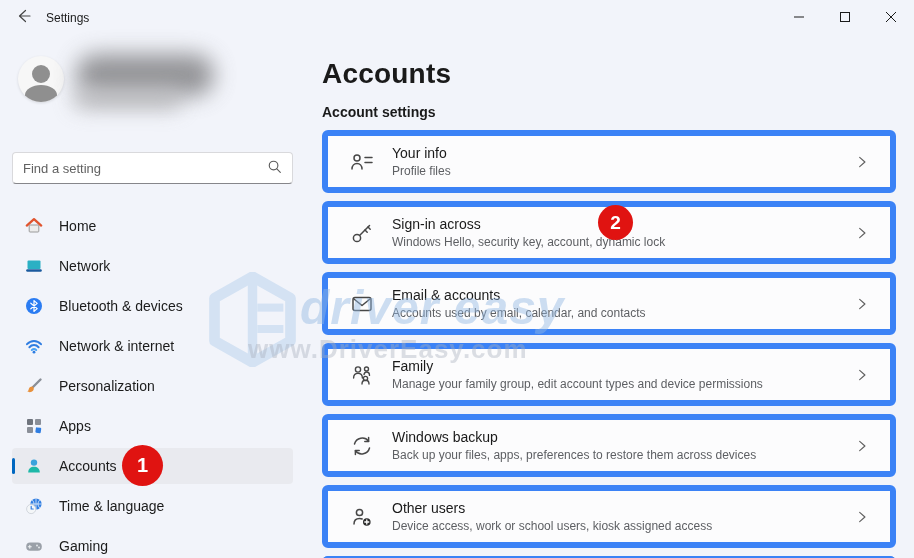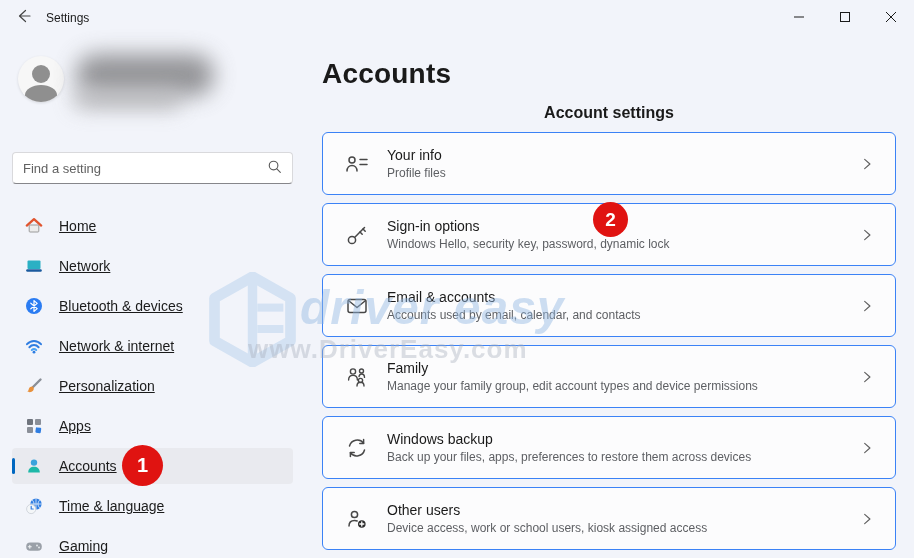--- a/index.html
+++ b/index.html
@@ -25,34 +25,34 @@
   .user-block { position:relative; margin:20px 0 0 18px; height:64px; }
   .avatar { width:46px; height:46px; border-radius:50%; background:#f7f7f7; box-shadow:0 1px 3px rgba(0,0,0,.12); position:relative; overflow:hidden; }
   .avatar .head { position:absolute; left:14px; top:9px; width:18px; height:18px; border-radius:50%; background:#8f8f8f; }
   .avatar .shoulders { position:absolute; left:7px; top:29px; width:32px; height:20px; border-radius:50% 50% 0 0; background:#8f8f8f; }
   .blur-name { position:absolute; left:58px; top:-2px; width:138px; height:42px; border-radius:20px; background:#848487; filter:blur(11px); opacity:.85; }
   .blur-name2 { position:absolute; left:54px; top:32px; width:110px; height:22px; border-radius:12px; background:#b9b9bc; filter:blur(10px); opacity:.8; }
   .search-box { margin:32px 12px 0 12px; height:32px; background:#ffffff; border:1px solid #d9d9dc; border-bottom-color:#86868a; border-radius:4px; display:flex; align-items:center; padding:0 10px;gap:8px; }
   .search-box input { border:none; outline:none; flex:1; font-size:13px; color:#1a1a1a; background:transparent; font-family:inherit; }
   .search-box input::placeholder { color:#616161; }
   .nav { margin-top:24px; }
-  .nav-item { height:36px; margin:0 12px 4px 12px; border-radius:4px; display:flex; align-items:center; padding-left:13px; cursor:pointer; position:relative;text-decoration:underline; }
+  .nav-item { height:36px; margin:0 12px 4px 12px; border-radius:4px; display:flex; align-items:center; padding-left:13px; cursor:pointer; position:relative; }
   .nav-item.selected { background:#e9eaef; }
   .nav-item .accent-bar { position:absolute; left:0; top:10px; width:3px; height:16px; border-radius:2px; background:#0067c0; }
   .nav-icon { width:18px; height:18px; margin-right:16px; display:flex; align-items:center; justify-content:center; }
   .nav-label { font-size:14px; color:#1b1b1b; }
   
   .badge { position:absolute; border-radius:50%; background:#e01311; color:#ffffff; display:flex; align-items:center; justify-content:center; font-weight:bold; z-index:30; }
   .badge-1 { left:110px; top:-3px; width:41px; height:41px; font-size:20px; }
   .badge-2 { left:270px; top:-2px; width:35px; height:35px; font-size:19px; }
   
   .page-title { font-size:28px; font-weight:700; letter-spacing:.2px; color:#1a1a1a; }
-  .section-title { margin-top:14px; font-size:16px; font-weight:700; color:#1a1a1a;text-align:center; }
+  .section-title { margin-top:14px; font-size:14px; font-weight:700; color:#1a1a1a; }
   .cards { margin-top:10px; }
-  .card { height:63px; background:#fcfcfd; border:1px solid #3b82f6; border-radius:6px; margin-bottom:8px; display:flex; align-items:center; padding:0 20px 0 22px; position:relative; cursor:pointer; }
+  .card { height:63px; background:#fcfcfd; border:6px solid #3b82f6; border-radius:6px; margin-bottom:8px; display:flex; align-items:center; padding:0 20px 0 22px; position:relative; cursor:pointer; }
   .card-icon { width:24px; height:24px; margin-right:18px; flex:0 0 24px; display:flex; align-items:center; justify-content:center; }
   .card-text { display:flex; flex-direction:column; }
   .card-title { font-size:14px; color:#1a1a1a; }
   .card-sub { font-size:12px; color:#5d5f63; margin-top:3px; }
   .chevron { margin-left:auto; width:16px; height:16px; display:flex; align-items:center; justify-content:center; }
   .card.partial { height:7px; margin-bottom:0; border-bottom:none; border-radius:6px 6px 0 0; }
   
   .watermark { position:absolute; left:0; top:0; width:914px; height:505px; pointer-events:none; z-index:40; }
   .wm-logo { position:absolute; left:205px; top:272px; opacity:.55; }
   .wm-brand { position:absolute; left:300px; top:280px; font-size:48px; font-style:italic; font-weight:700; letter-spacing:1px; color:rgba(147,183,226,0.45); }
@@ -245,22 +245,22 @@
       <div class="card">
         <span class="card-icon">
           <svg width="24" height="24" viewBox="0 0 24 24">
               <circle cx="7" cy="17" r="3.6" fill="none" stroke="#474747" stroke-width="1.5"></circle>
               <line x1="9.8" y1="14.2" x2="19.5" y2="4.5" stroke="#474747" stroke-width="1.5" stroke-linecap="round"></line>
               <line x1="15" y1="9" x2="17.2" y2="11.2" stroke="#474747" stroke-width="1.5" stroke-linecap="round"></line>
               <line x1="18" y1="6" x2="20.2" y2="8.2" stroke="#474747" stroke-width="1.5" stroke-linecap="round"></line>
             </svg>
         </span>
         <span class="card-text">
-          <span class="card-title">Sign-in options</span>
-          <span class="card-sub">Windows Hello, security key, password, dynamic lock</span>
+          <span class="card-title">Sign-in across</span>
+          <span class="card-sub">Windows Hello, security key, account, dynamic lock</span>
         </span>
         <span class="badge badge-2">2</span>
         <span class="chevron">
           <svg width="14" height="14" viewBox="0 0 24 24">
               <path d="M8 4 L17 12 L8 20" fill="none" stroke="#5f5f5f" stroke-width="2" stroke-linecap="round" stroke-linejoin="round"></path>
             </svg>
         </span>
       </div>
 
       <div class="card">

